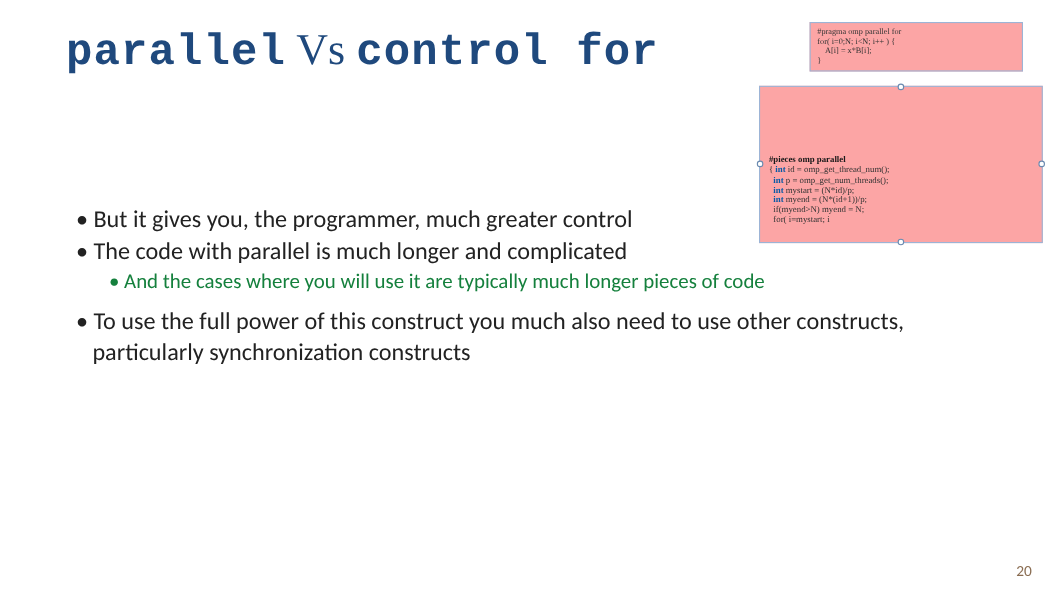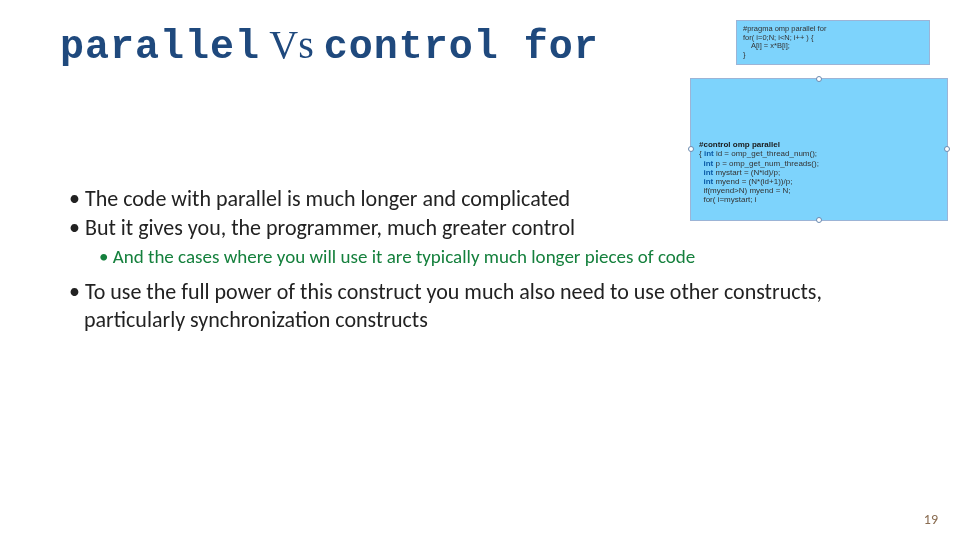--- a/index.html
+++ b/index.html
@@ -24,23 +24,23 @@
     font-family: "Courier New", monospace;
     font-weight: bold;
     letter-spacing: 1px;
   }
   .title .vs {
     font-family: Liberation Serif, serif;
   }
 
   .codebox {
     position: absolute;
-    background: #7dd3fc;
+    background: #fca5a5;
     border: 1px solid #9cb4d6;
-    font-family: Liberation Sans, sans-serif;
+    font-family: Liberation Serif, serif;
     line-height: 1.15;
     white-space: pre;
     color: #333;
   }
   .codebox.small {
     top: 20px;
     right: 30px;
     width: 180px;
     font-size: 7.5px;
     padding: 4px 6px;
@@ -100,31 +100,31 @@
 <div class="codebox small"><span>#pragma omp parallel for
 for( i=0;N; i&lt;N; i++ ) {
     A[i] = x*B[i];
 }</span></div>
 
 <div class="codebox big">
   <span class="hdl hL"></span>
   <span class="hdl hR"></span>
   <span class="hdl hT"></span>
   <span class="hdl hB"></span>
-  <div id="big-code-body"><span class="dk">#control omp parallel</span>
+  <div id="big-code-body"><span class="dk">#pieces omp parallel</span>
 { <span class="kw">int</span> id = omp_get_thread_num();
   <span class="kw">int</span> p = omp_get_num_threads();
   <span class="kw">int</span> mystart = (N*id)/p;
   <span class="kw">int</span> myend = (N*(id+1))/p;
   if(myend&gt;N) myend = N;
   for( i=mystart; i</div>
 </div>
 
 <div class="bullets">
   <ul>
+    <li class="b1"><span>But it gives you, the programmer, much greater control</span></li>
     <li class="b1"><span>The code with parallel is much longer and complicated</span></li>
-    <li class="b1"><span>But it gives you, the programmer, much greater control</span></li>
     <li class="b2"><span>And the cases where you will use it are typically much longer pieces of code</span></li>
     <li class="b1"><span>To use the full power of this construct you much also need to use other constructs, particularly synchronization constructs</span></li>
   </ul>
 </div>
 
-<div class="pagenum">19</div>
+<div class="pagenum">20</div>
 
 </body></html>

